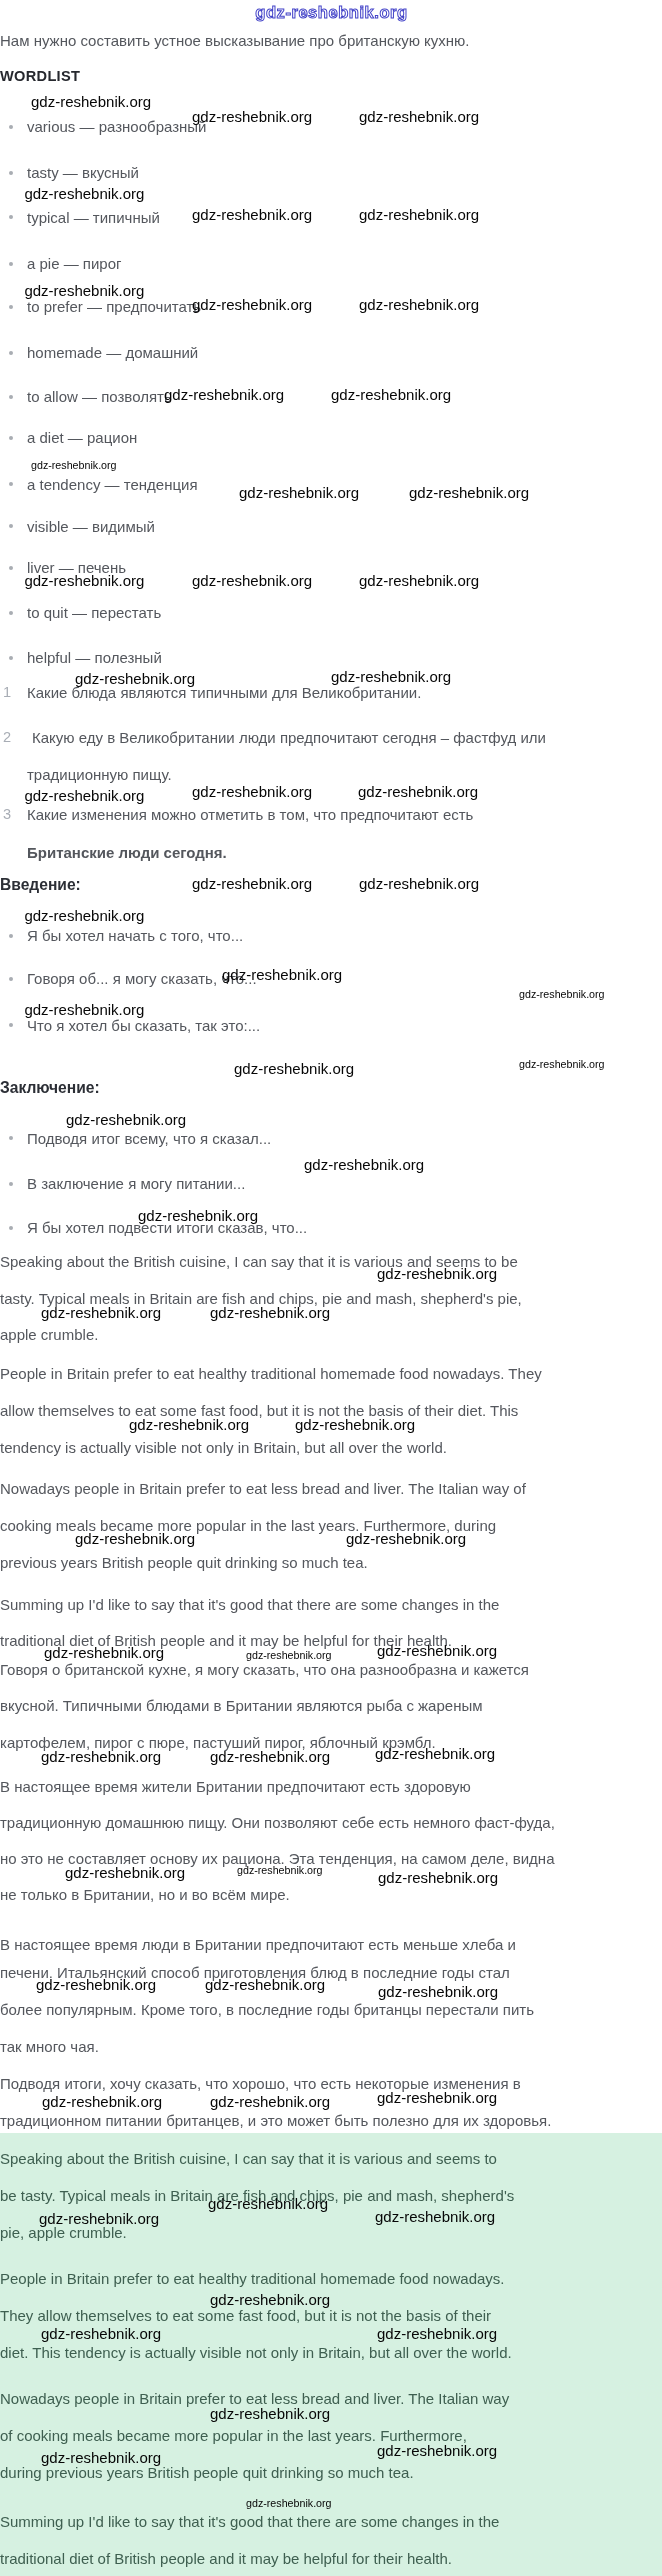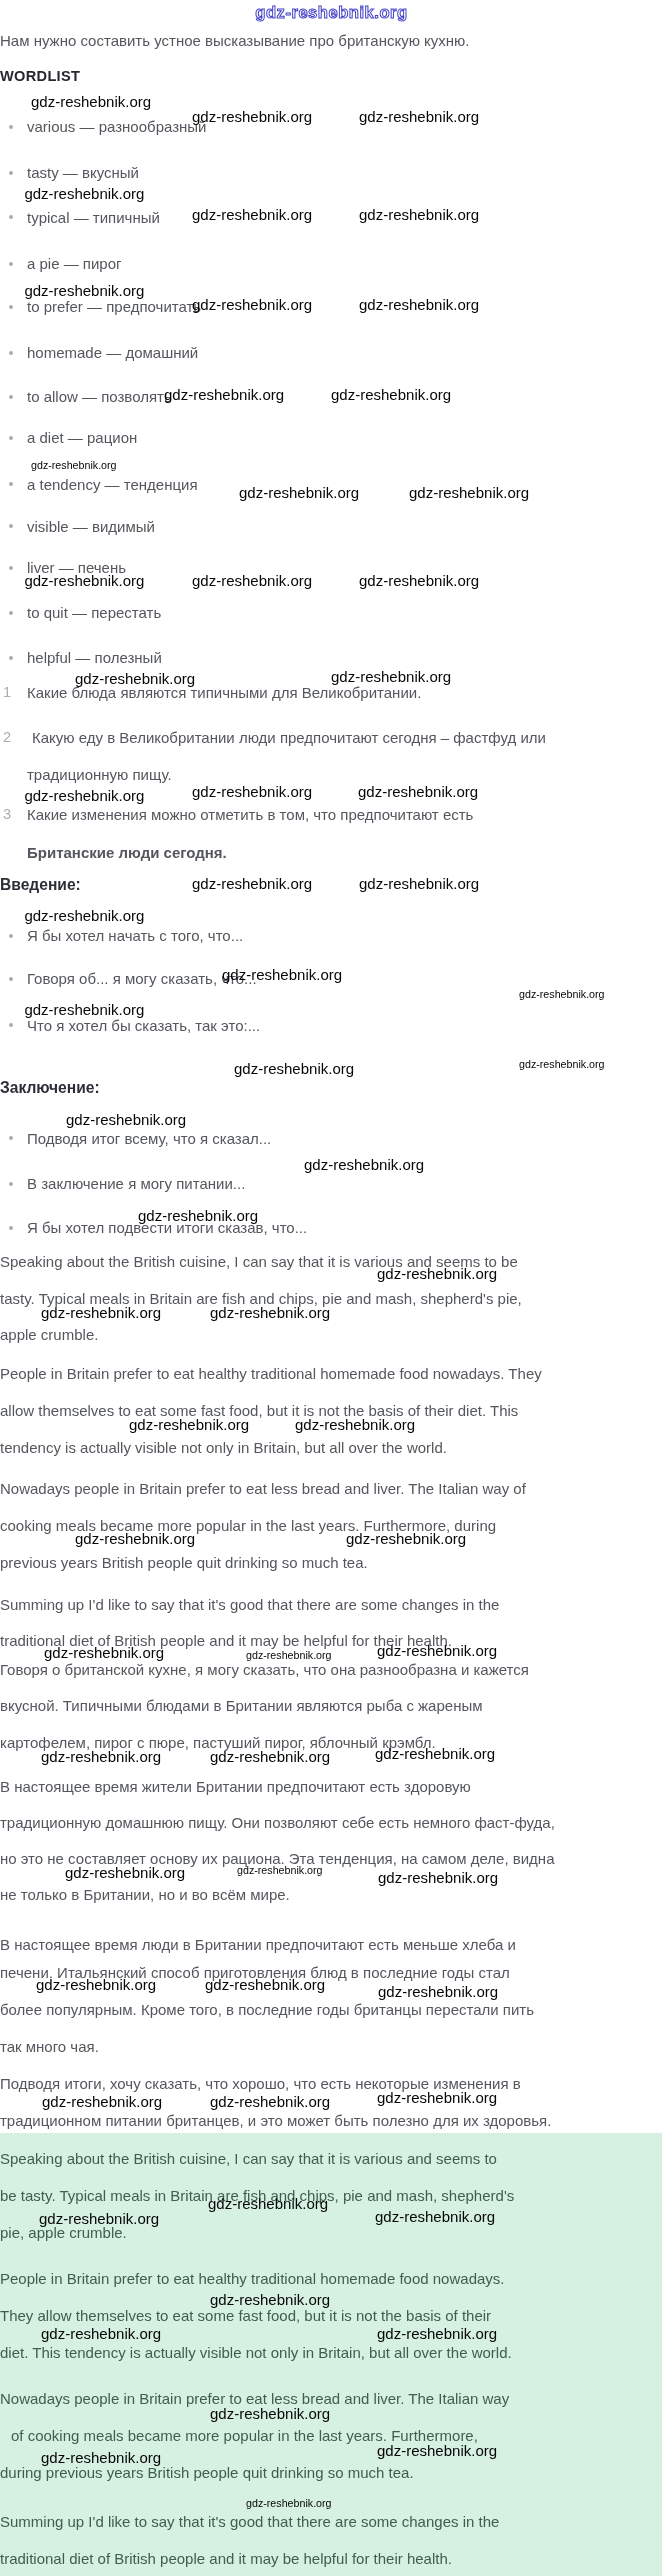--- a/index.html
+++ b/index.html
@@ -101,21 +101,21 @@
       <div class="ln body-txt" style="left: 0px; top: 2038px;">так много чая.</div>
       <div class="ln body-txt" style="left: 0px; top: 2075px;">Подводя итоги, хочу сказать, что хорошо, что есть некоторые изменения в</div>
       <div class="ln body-txt" style="left: 0px; top: 2112px;">традиционном питании британцев, и это может быть полезно для их здоровья.</div>
       <div class="ln body-txt gr" style="left: 0px; top: 2150px;">Speaking about the British cuisine, I can say that it is various and seems to</div>
       <div class="ln body-txt gr" style="left: 0px; top: 2187px;">be tasty. Typical meals in Britain are fish and chips, pie and mash, shepherd's</div>
       <div class="ln body-txt gr" style="left: 0px; top: 2224px;">pie, apple crumble.</div>
       <div class="ln body-txt gr" style="left: 0px; top: 2270px;">People in Britain prefer to eat healthy traditional homemade food nowadays.</div>
       <div class="ln body-txt gr" style="left: 0px; top: 2307px;">They allow themselves to eat some fast food, but it is not the basis of their</div>
       <div class="ln body-txt gr" style="left: 0px; top: 2344px;">diet. This tendency is actually visible not only in Britain, but all over the world.</div>
       <div class="ln body-txt gr" style="left: 0px; top: 2390px;">Nowadays people in Britain prefer to eat less bread and liver. The Italian way</div>
-      <div class="ln body-txt gr" style="left: 0px; top: 2427px; padding-left: 11px;">of cooking meals became more popular in the last years. Furthermore,</div>
+      <div class="ln body-txt gr" style="left: 0px; top: 2427px;">of cooking meals became more popular in the last years. Furthermore,</div>
       <div class="ln body-txt gr" style="left: 0px; top: 2464px;">during previous years British people quit drinking so much tea.</div>
       <div class="ln body-txt gr" style="left: 0px; top: 2513px;">Summing up I'd like to say that it's good that there are some changes in the</div>
       <div class="ln body-txt gr" style="left: 0px; top: 2550px;">traditional diet of British people and it may be helpful for their health.</div>
       <div class="wm" style="left: 31px; top: 94px;">gdz-reshebnik.org</div>
       <div class="wm" style="left: 192px; top: 109px;">gdz-reshebnik.org</div>
       <div class="wm" style="left: 359px; top: 109px;">gdz-reshebnik.org</div>
       <div class="wm" style="left: 24.4px; top: 186px;">gdz-reshebnik.org</div>
       <div class="wm" style="left: 192px; top: 207px;">gdz-reshebnik.org</div>
       <div class="wm" style="left: 359px; top: 207px;">gdz-reshebnik.org</div>
       <div class="wm" style="left: 24.4px; top: 283px;">gdz-reshebnik.org</div>

